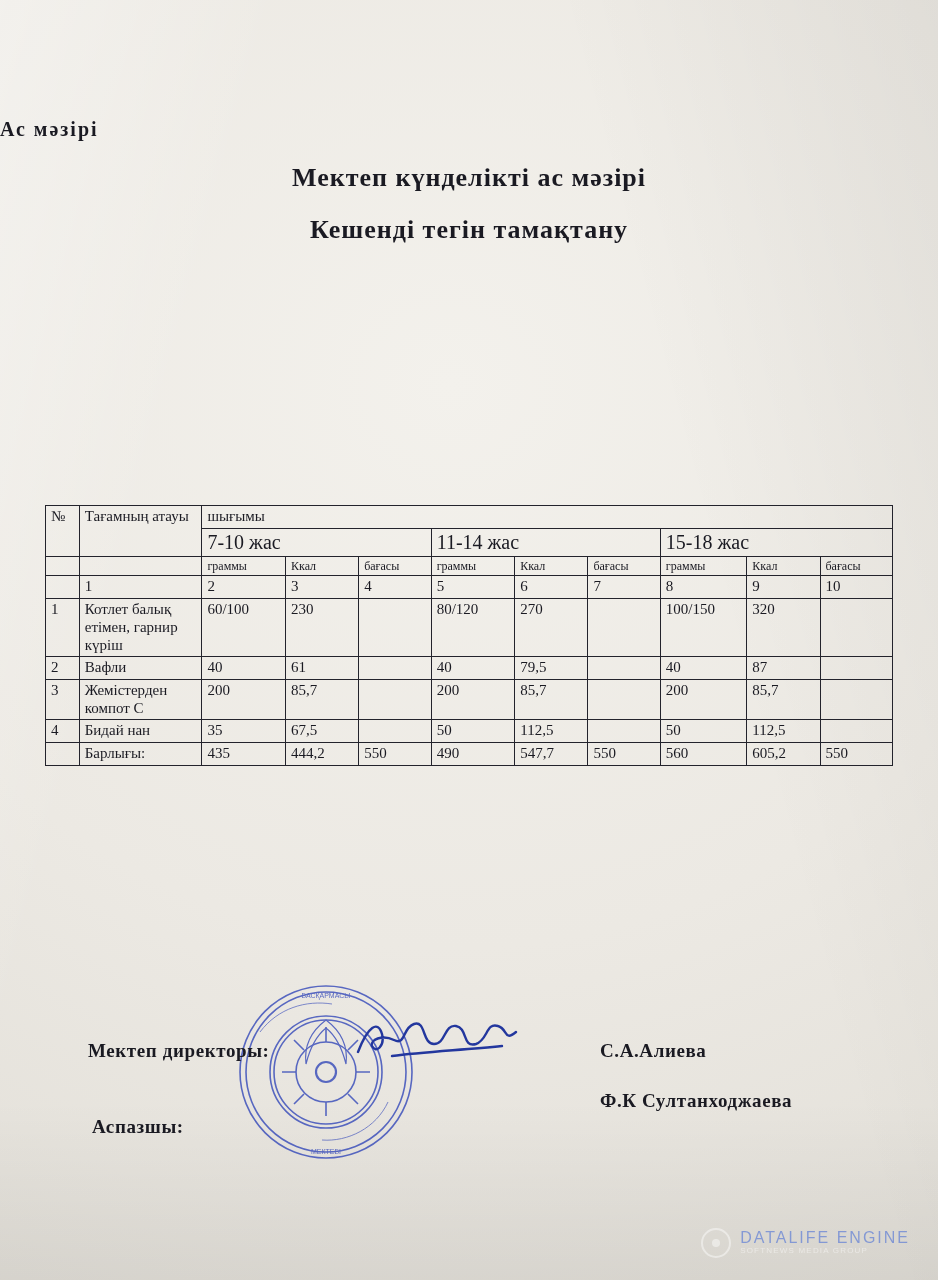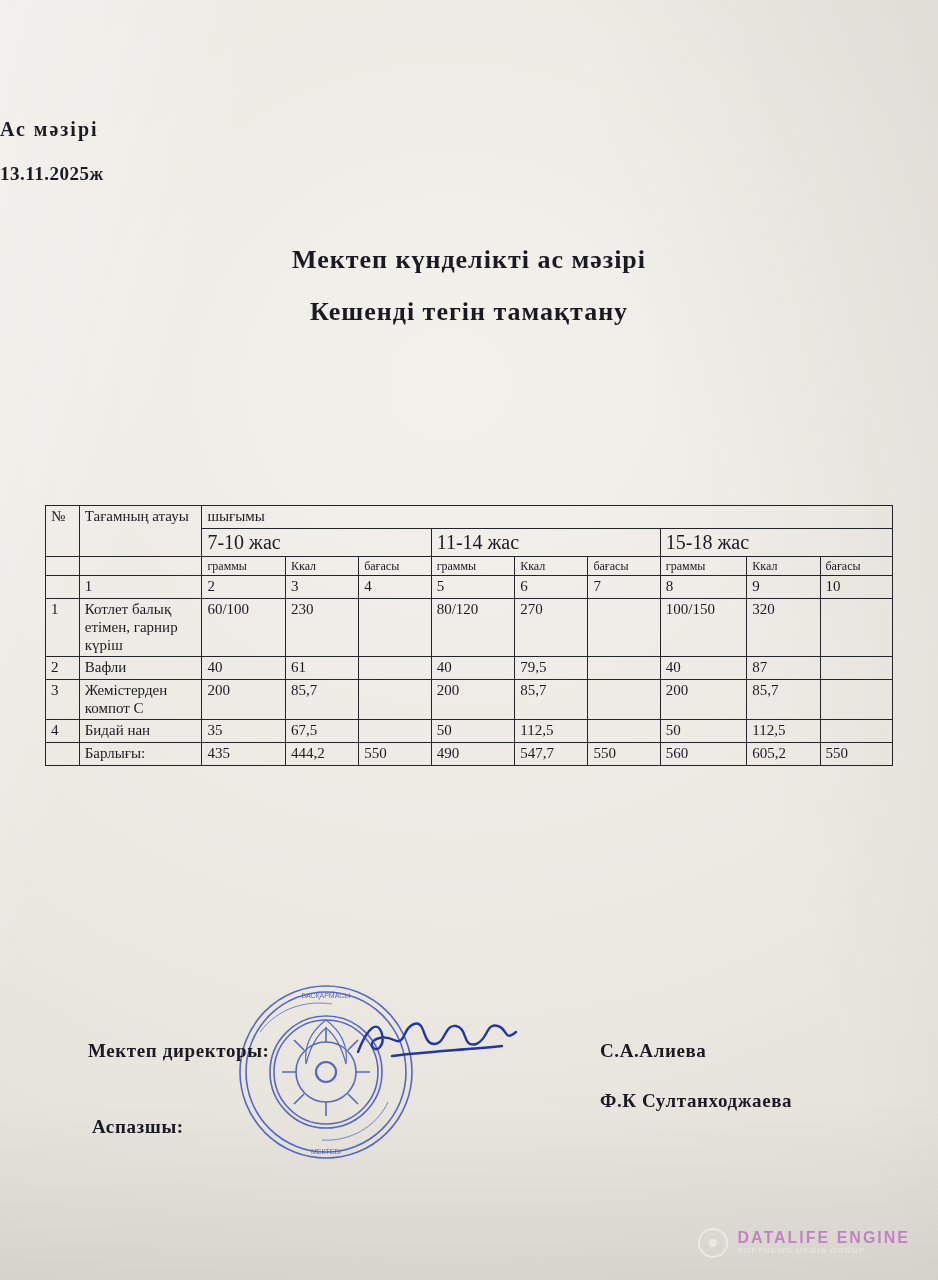--- a/index.html
+++ b/index.html
@@ -142,33 +142,32 @@
   .wm-logo::after {
     content: "";
     position: absolute;
     left: 50%; top: 50%;
     width: 8px; height: 8px;
     margin: -4px 0 0 -4px;
     background: #ffffff;
     border-radius: 50%;
   }
   .wm-text { line-height: 1.05; font-family: "Liberation Sans", sans-serif; }
-  .wm-main { color: #a21caf; font-size: 16px; letter-spacing: 2px; font-weight: bold; }
+  .wm-main { color: #1d4ed8; font-size: 16px; letter-spacing: 2px; font-weight: normal; }
   .wm-sub  { color: #ffffff; font-size: 8px; letter-spacing: 1.2px; }
 </style>
 </head>
 <body>
 
 <div id="paper"></div>
 
 <div id="content">
 
   <div class="title-block">
     <div class="title-line t1">Ас  мәзірі</div>
-    <div class="title-line t3">13.11.2025ж</div>
   </div>
 
   <div class="subtitle-block">
     <div class="subtitle-line">Мектеп  күнделікті  ас  мәзірі</div>
     <div class="subtitle-line">Кешенді  тегін  тамақтану</div>
   </div>
 
   <table class="menu">
     <tbody>
       <tr>

